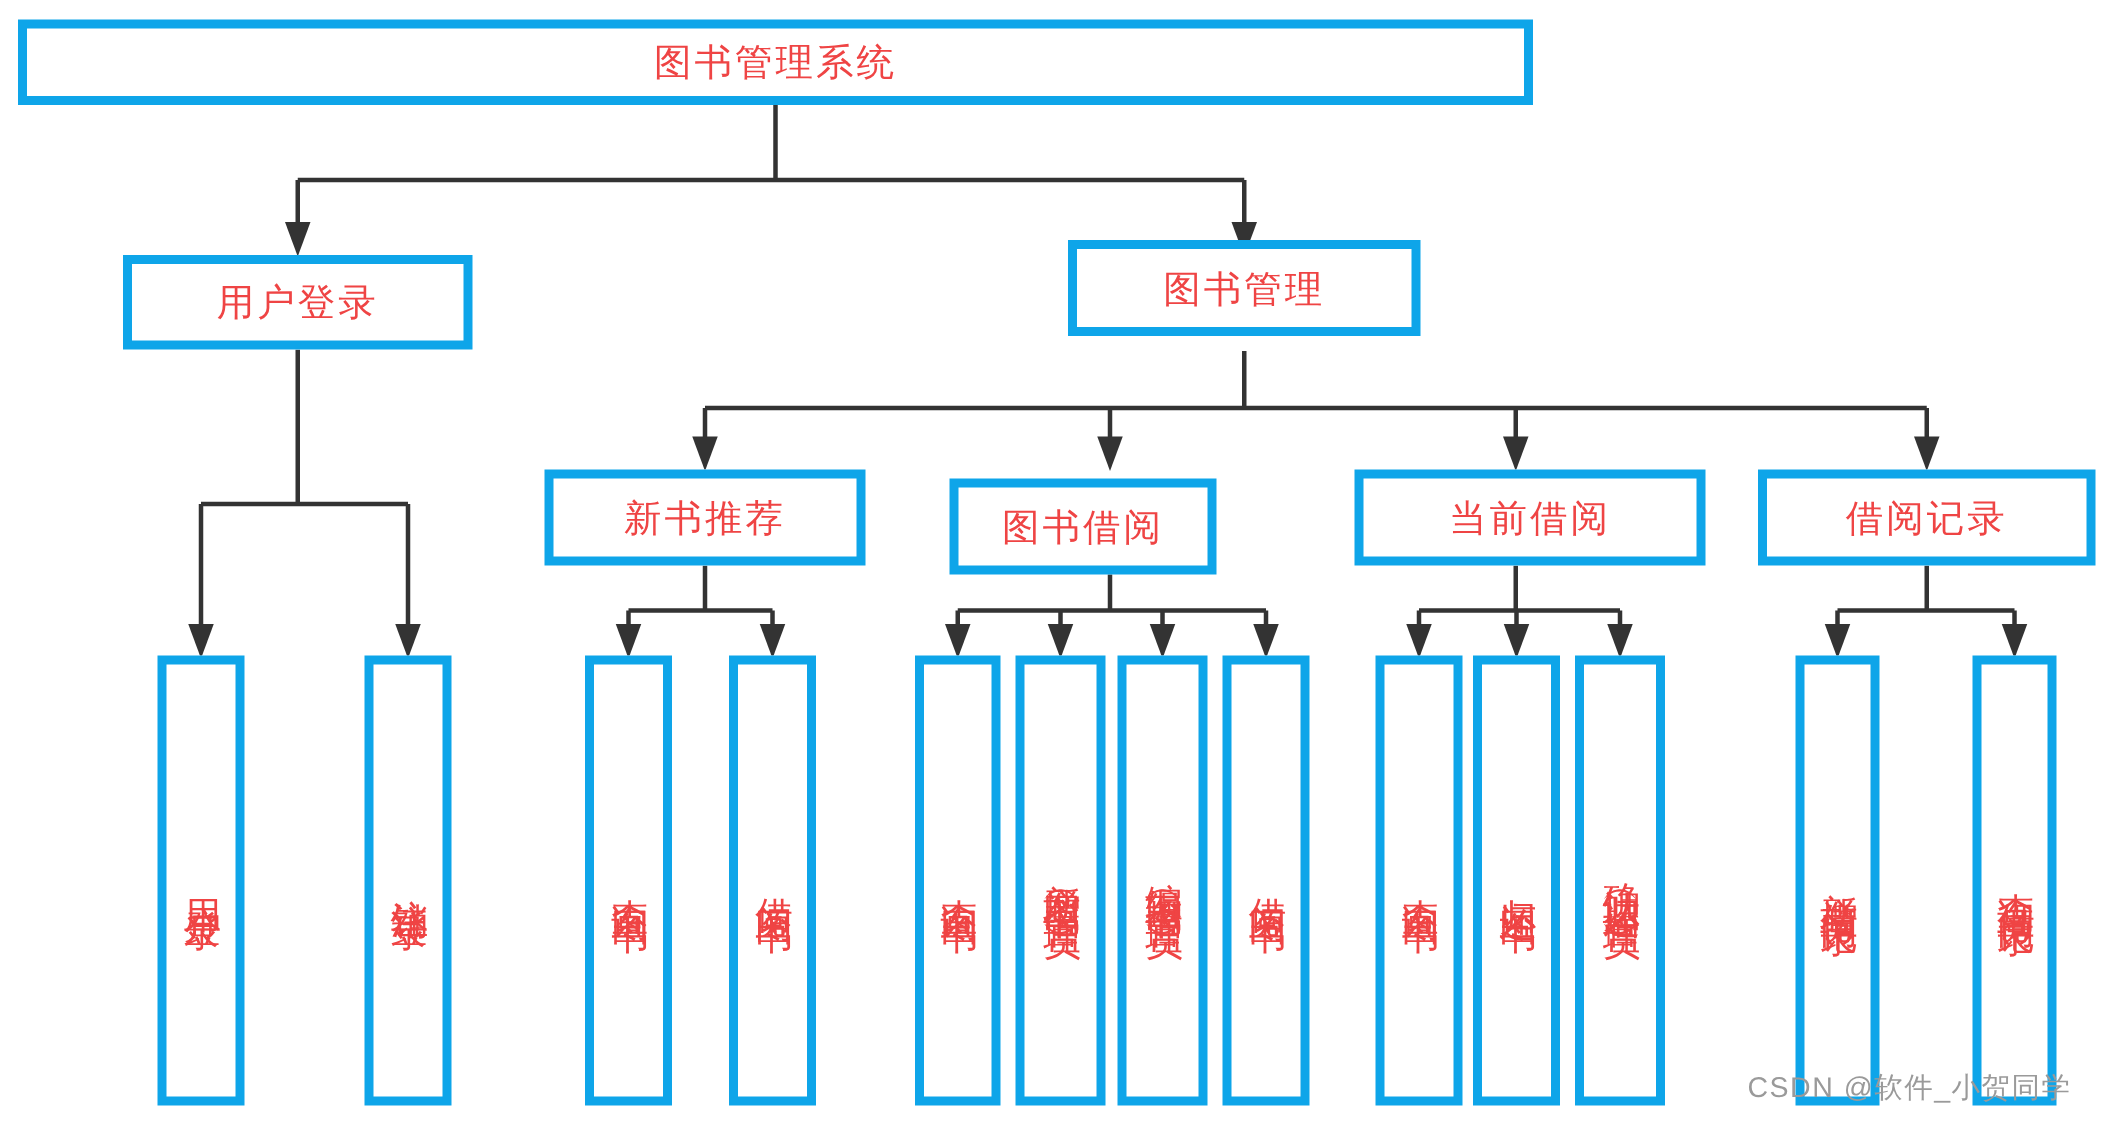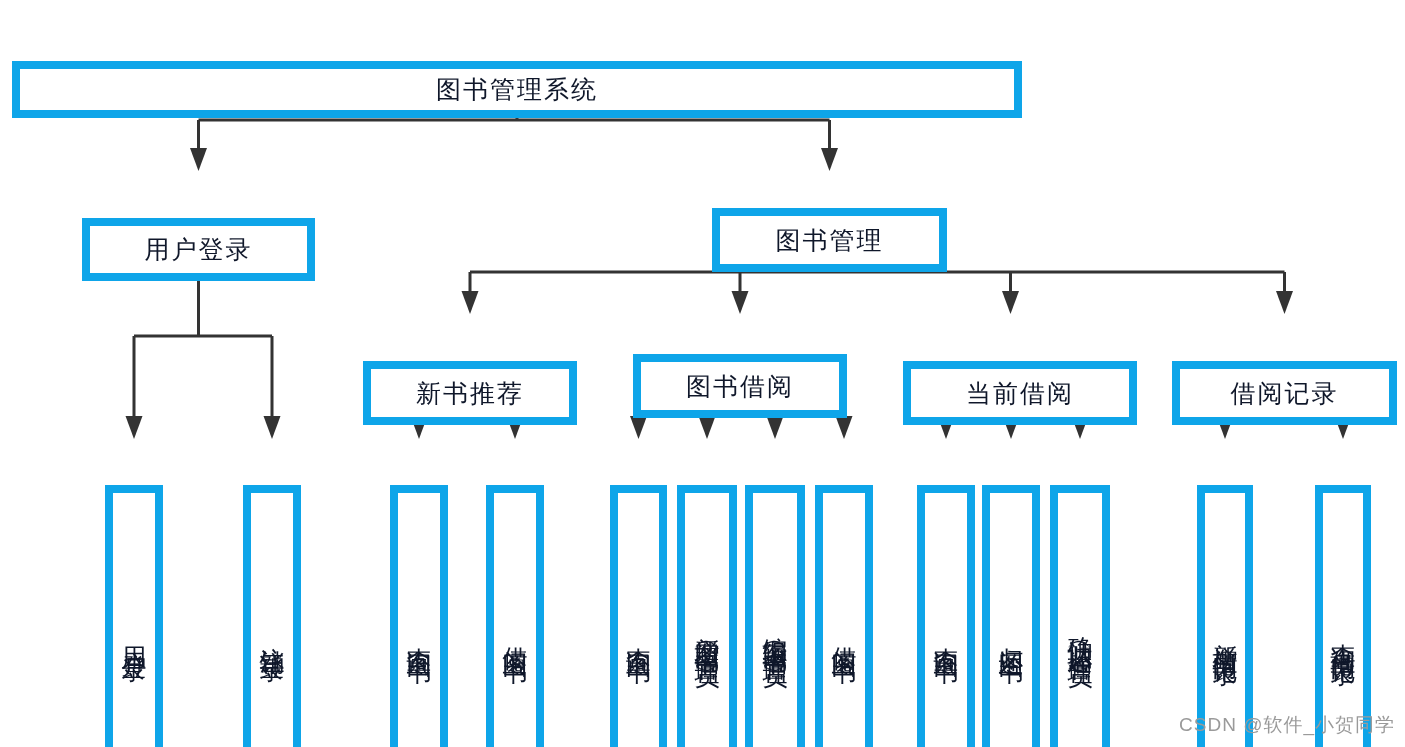--- a/index.html
+++ b/index.html
@@ -12,46 +12,45 @@
     overflow: hidden;
   }
   #connectors {
     position: absolute;
     left: 0; top: 0;
     width: 1405px; height: 747px;
   }
   .box {
     position: absolute;
     box-sizing: border-box;
-    border: 8px solid #0ea5e9;
+    border: 6px solid #0ea5e9;
     background: #ffffff;
     display: flex;
     align-items: center;
     justify-content: center;
-    color: #0f172a;
-    margin-top: 48px;
+    color: #ef4444;
   }
   .hlabel {
     font-size: 25px;
     letter-spacing: 2px;
     white-space: nowrap;
   }
   .leaf {
     writing-mode: vertical-lr;
     text-orientation: mixed;
   }
   .vlabel {
     font-size: 25px;
     letter-spacing: 4px;
     line-height: 1;
     white-space: nowrap;
   }
   .watermark {
     position: absolute;
-    right: 10px;
+    right: 24px;
     top: 712px;
     font-size: 19px;
     color: #9a9a9a;
     letter-spacing: 1px;
     z-index: 10;
     white-space: nowrap;
   }
 </style>
 </head>
 <body>
@@ -108,21 +107,21 @@
   <div class="box" style="left:82px; top:170px; width:233px; height:63px;">
     <span class="hlabel">用户登录</span>
   </div>
   <div class="box" style="left:712px; top:160px; width:235px; height:64px;">
     <span class="hlabel">图书管理</span>
   </div>
 
   <div class="box" style="left:363px; top:313px; width:214px; height:64px;font-family:Liberation Mono, monospace;">
     <span class="hlabel">新书推荐</span>
   </div>
-  <div class="box" style="left:633px; top:306px; width:214px; height:64px;">
+  <div class="box" style="left:633px; top:319px; width:178px; height:64px;">
     <span class="hlabel">图书借阅</span>
   </div>
   <div class="box" style="left:903px; top:313px; width:234px; height:64px;">
     <span class="hlabel">当前借阅</span>
   </div>
   <div class="box" style="left:1172px; top:313px; width:225px; height:64px;">
     <span class="hlabel">借阅记录</span>
   </div>
 
   <div class="box leaf" style="left:105px; top:437px; width:58px; height:300px;">

